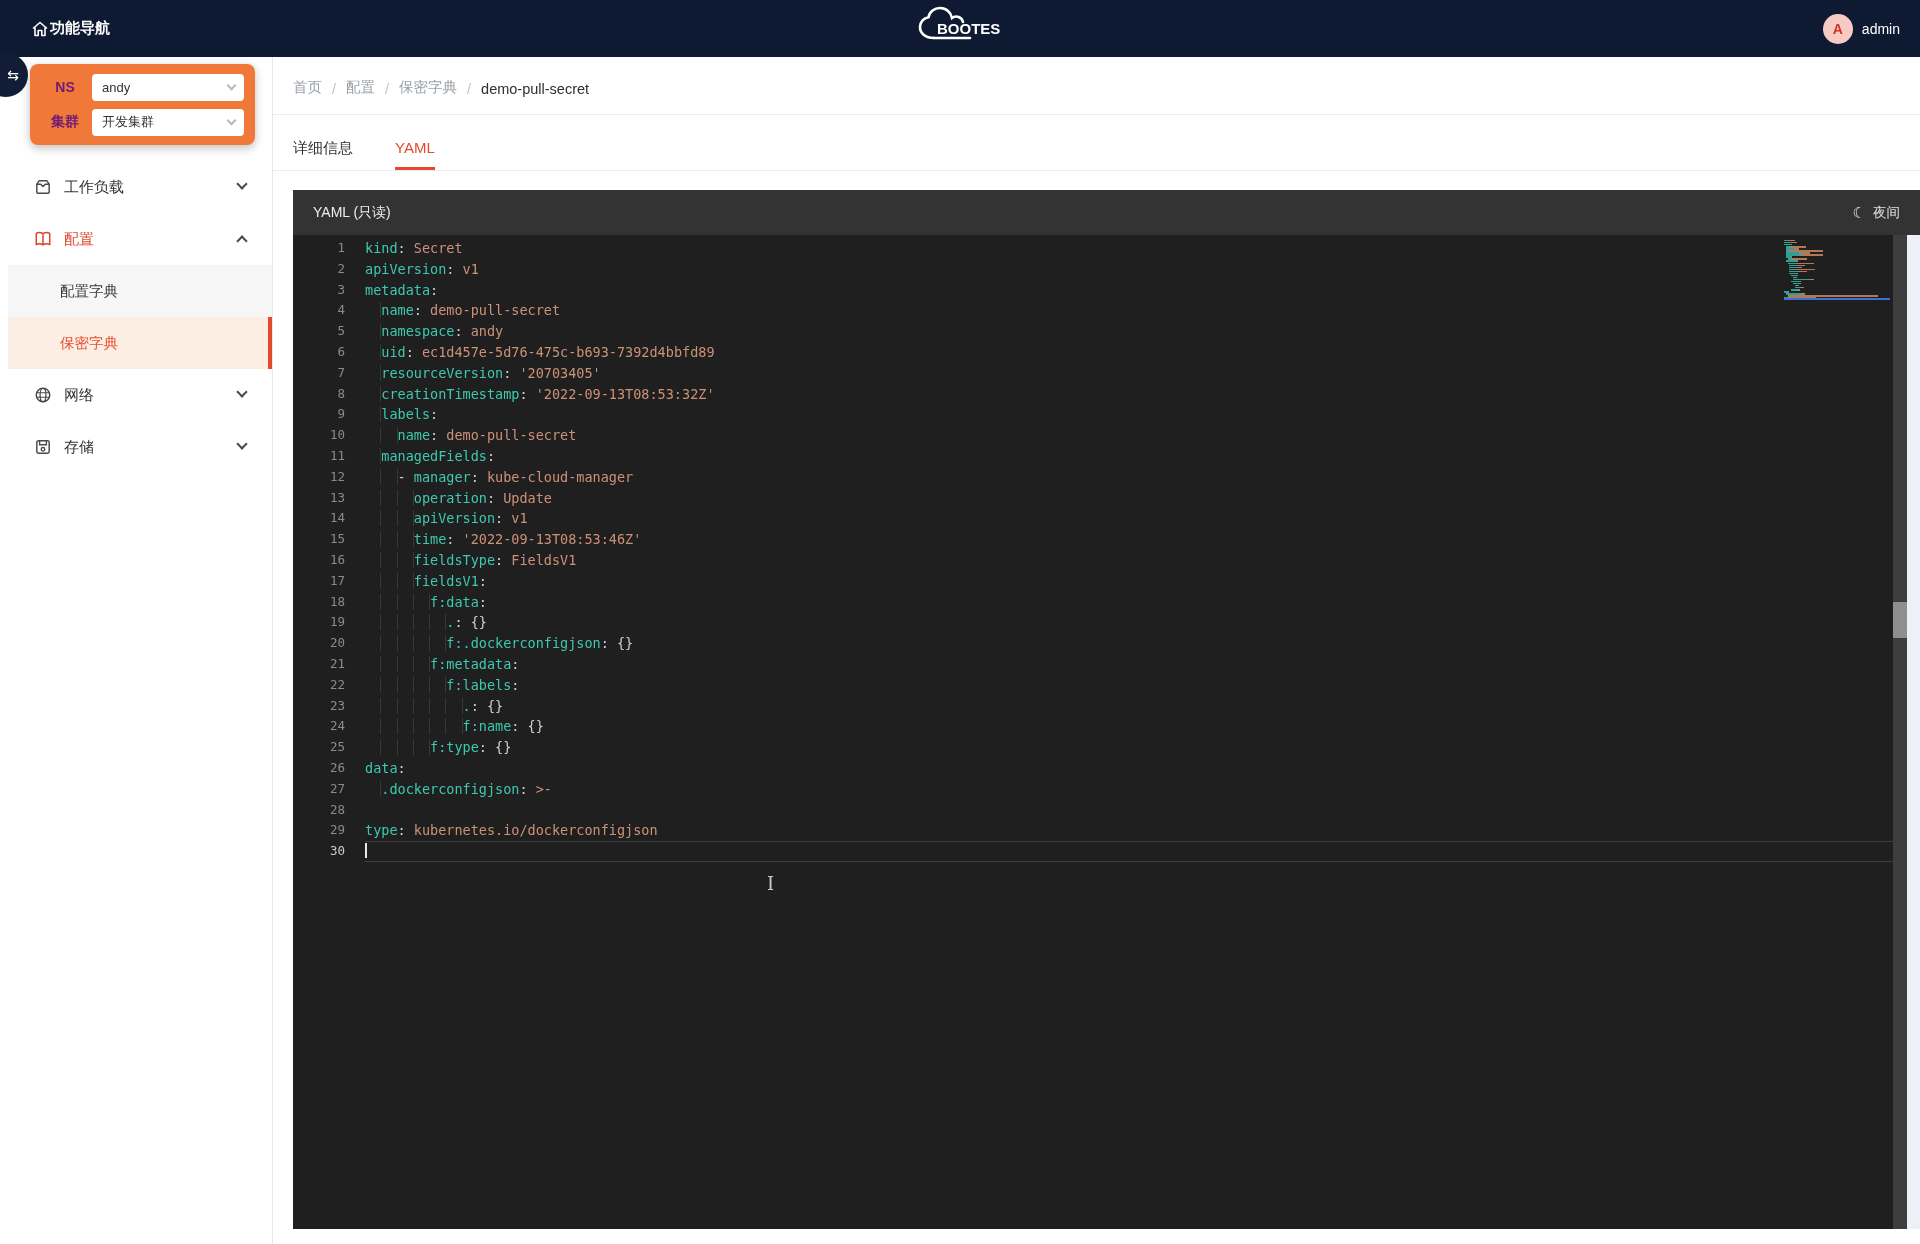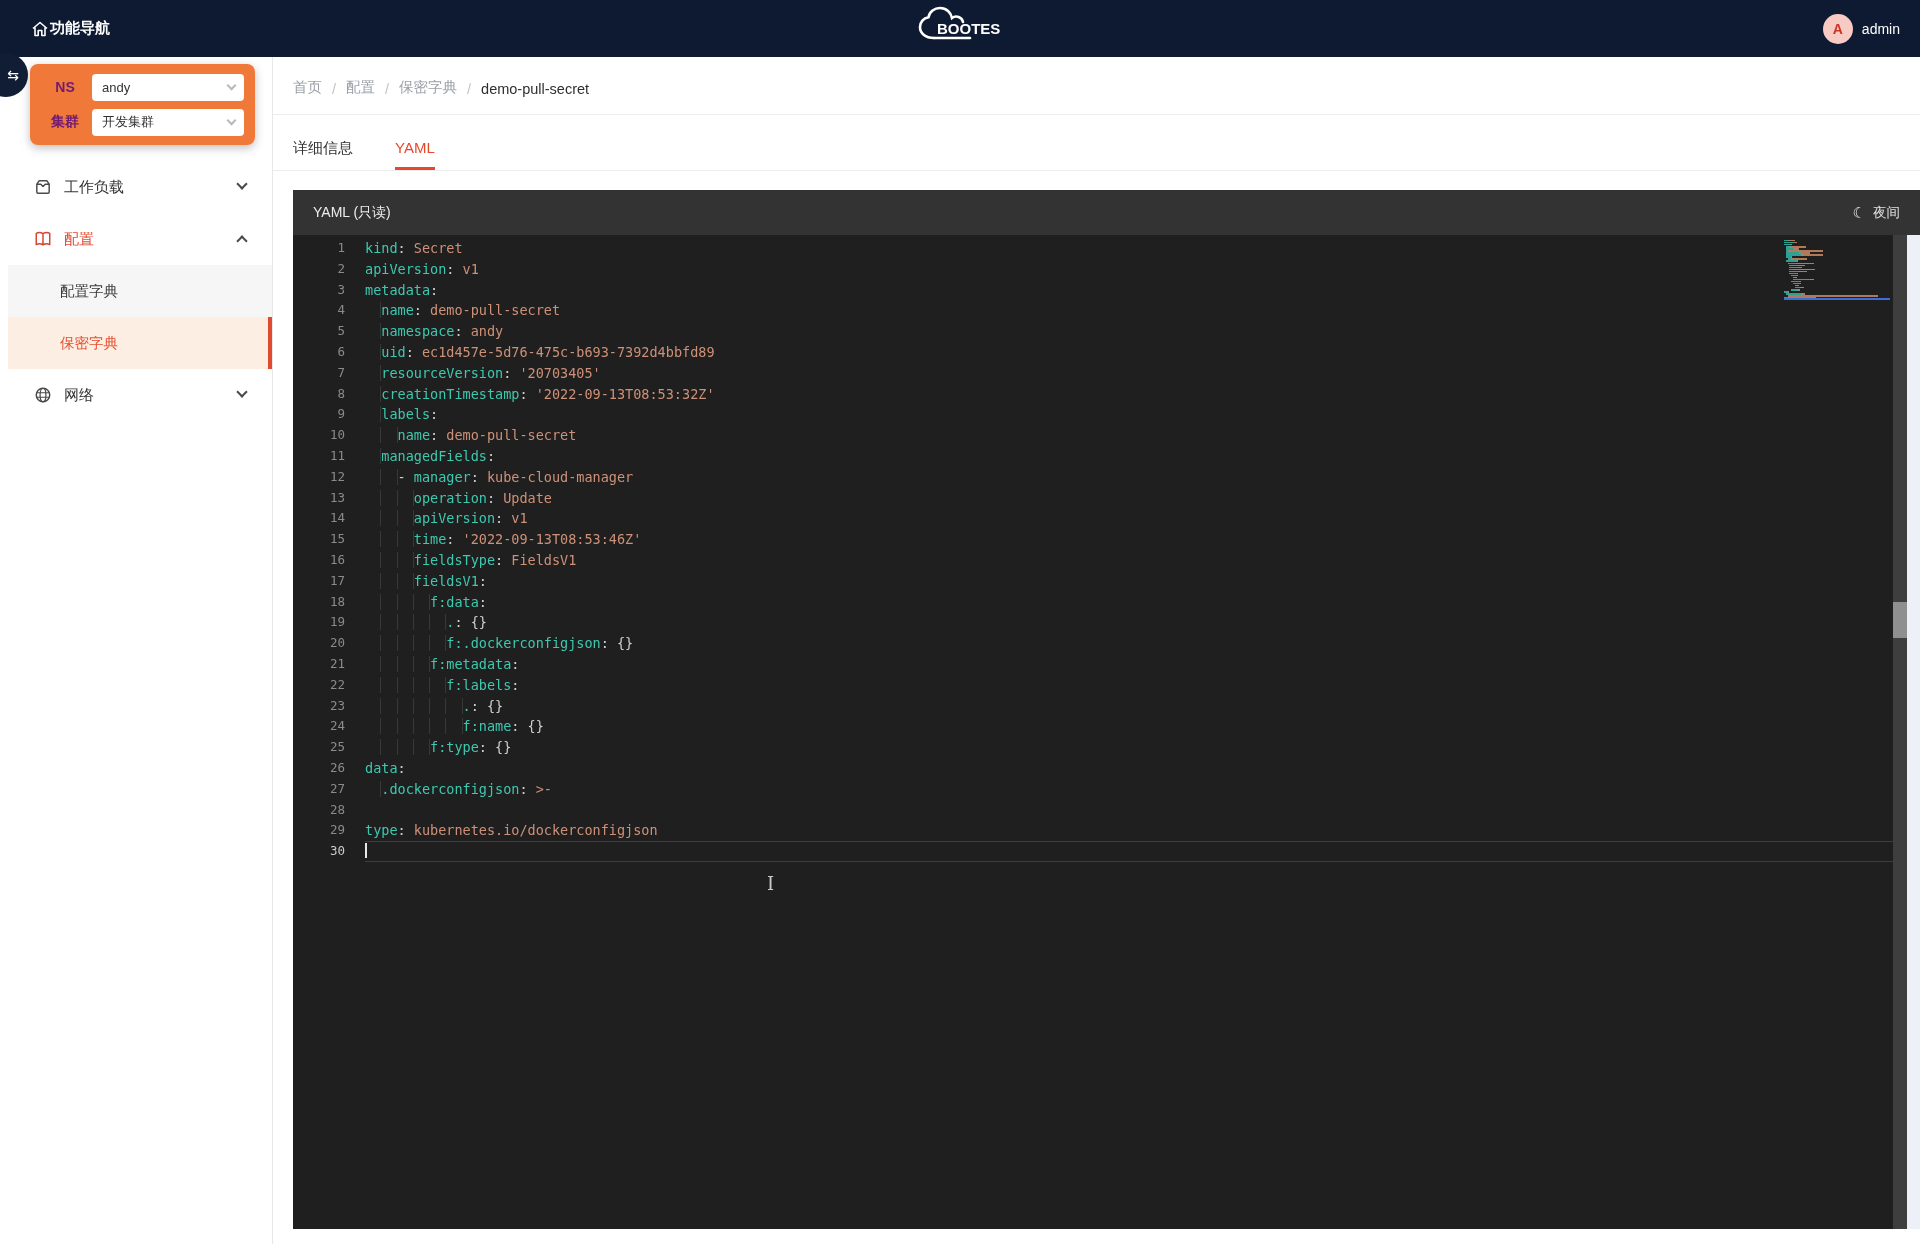--- a/index.html
+++ b/index.html
@@ -165,20 +165,29 @@
     <div class="menu-item">
       <svg class="mi-icon" viewBox="0 0 16 16">
         <circle cx="8" cy="8" r="6" fill="none" stroke="#4a4a4a" stroke-width="1.3"></circle>
         <ellipse cx="8" cy="8" rx="2.6" ry="6" fill="none" stroke="#4a4a4a" stroke-width="1.1"></ellipse>
         <path d="M2.3 6 H13.7 M2.3 10 H13.7" stroke="#4a4a4a" stroke-width="1.1" fill="none"></path>
       </svg>
       <span>网络</span>
       <span class="chev down"></span>
     </div>
 
+    <div class="menu-item">
+      <svg class="mi-icon" viewBox="0 0 16 16">
+        <rect x="2.5" y="2.5" width="11" height="11" rx="1.5" fill="none" stroke="#4a4a4a" stroke-width="1.3"></rect>
+        <path d="M5 2.5 V6 H11 V2.5" fill="none" stroke="#4a4a4a" stroke-width="1.2"></path>
+        <circle cx="8" cy="10" r="1.6" fill="none" stroke="#4a4a4a" stroke-width="1.2"></circle>
+      </svg>
+      <span>存储</span>
+      <span class="chev down"></span>
+    </div>
 
   </div>
 </div>
 
 <div class="collapse-btn">
   <span>⇆</span>
 </div>
 <div class="ns-panel">
   <div class="ns-row">
     <span class="ns-label">NS</span>

